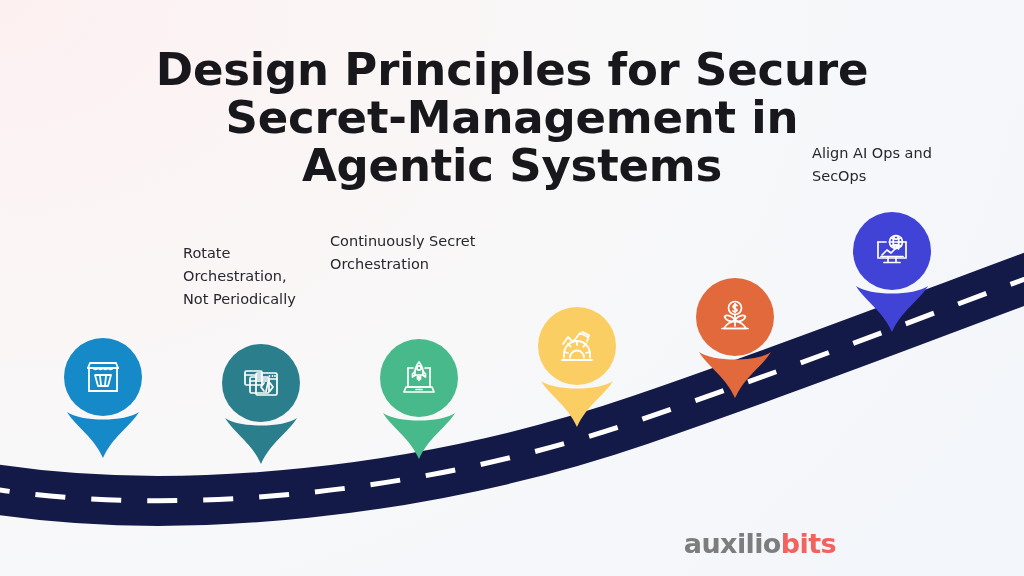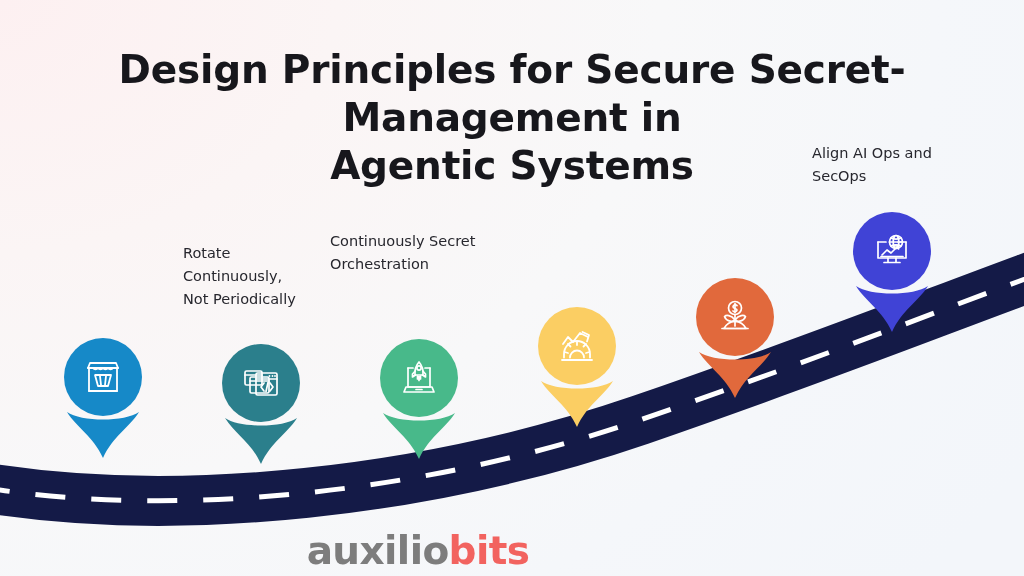--- a/index.html
+++ b/index.html
@@ -23,21 +23,21 @@
   }
 
   
   #title {
     position: absolute;
     left: 96px;
     top: 46px;
     width: 832px;
     text-align: center;
     font-family: "DejaVu Sans", sans-serif;
-    font-size: 39px;
+    font-size: 45px;
     font-weight: 700;
     line-height: 48px;
     letter-spacing: -0.2px;
     color: #17171c;
     white-space: pre-line;
   }
 
   
   #road-layer {
     position: absolute;
@@ -92,23 +92,23 @@
     color: #27272e;
     white-space: pre-line;
   }
 
   
   #logo {
     position: absolute;
     left: 0;
     top: 528px;
     width: 836px;
-    text-align: center;
+    text-align: right;
     font-family: "DejaVu Sans", sans-serif;
-    font-size: 39px;
+    font-size: 27px;
     font-weight: 700;
     letter-spacing: -0.6px;
   }
   #logo .logo-a { color: #7d7d7d; }
   #logo .logo-b { color: #f2635f; }
 </style>
 </head>
 <body>
 
 <div id="canvas">
@@ -138,21 +138,21 @@
         <path d="M7 13 L37 13"></path>
         <path d="M12 13 a3 3 0 0 0 5 0 a3 3 0 0 0 5 0 a3 3 0 0 0 5 0 a3 3 0 0 0 5 0"></path>
         <path d="M14 20 L30 20 L27 31 L17 31 Z"></path>
         <path d="M19 21 L20 30 M25 21 L24 30"></path>
         <path d="M8 36 L36 36"></path>
       </svg>
     </div>
   </div>
 
   <div class="pin-label" style="left:183px; top:242px; width:160px;">Rotate
-Continuously,
+Orchestration,
 Not Periodically</div>
   <div class="pin" style="left:222px; top:344px;">
     <div class="pin-head" style="background:#2b7f8c;"></div>
     <svg class="pin-tail" viewBox="0 0 72 46">
       <path d="M0,0 C10,16 26,24 36,46 C46,24 62,16 72,0 C58,10 14,10 0,0 Z" fill="#2b7f8c"></path>
     </svg>
     <div class="pin-icon">
       <svg width="44" height="44" viewBox="0 0 44 44" fill="none" stroke="#ffffff" stroke-width="1.7" stroke-linecap="round" stroke-linejoin="round">
         <rect x="6" y="10" width="17" height="14" rx="1.5"></rect>
         <path d="M6 14 L23 14"></path>

